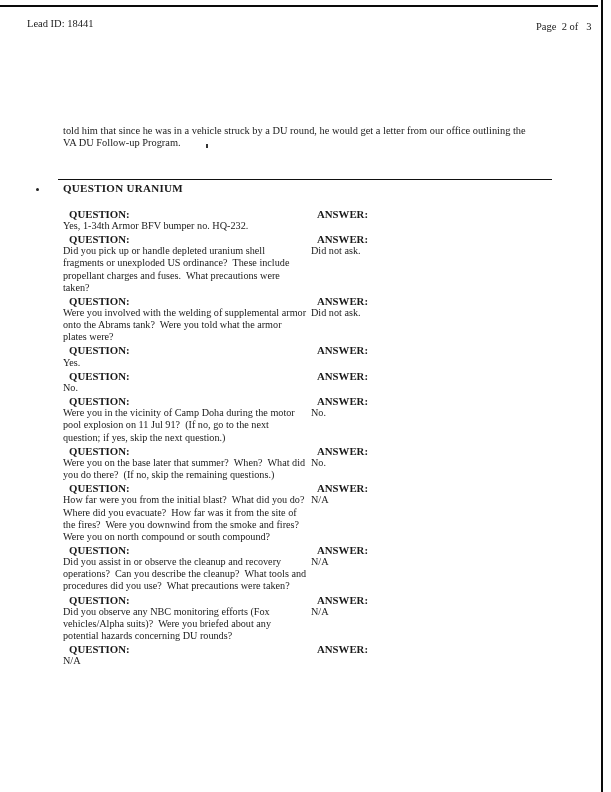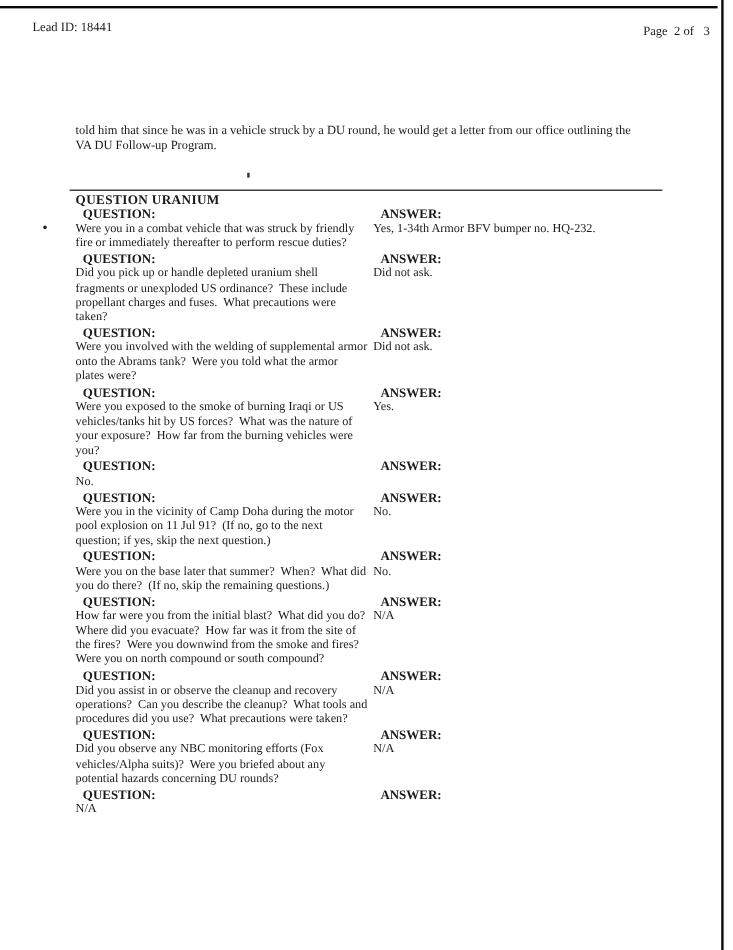--- a/index.html
+++ b/index.html
@@ -15,34 +15,34 @@
   }
   
   .scan-top-line { position: absolute; top: 5px; left: 0; width: 598px; height: 2px; background: #0a0a0a; }
   .scan-right-line { position: absolute; top: 0; left: 601px; width: 2px; height: 792px; background: #0a0a0a; }
   .scan-dot { position: absolute; top: 188px; left: 36px; width: 3px; height: 3px; background: #222; border-radius: 50%; }
   .scan-speck { position: absolute; top: 144px; left: 206px; width: 2px; height: 4px; background: #333; }
 
   .header-lead { position: absolute; top: 18px; left: 27px; font-size: 10.5px; white-space: pre; }
   .header-page { position: absolute; top: 21px; left: 536px; font-size: 10.5px; white-space: pre; }
 
-  .main { position: absolute; top: 104px; left: 63px; width: 490px; }
+  .main { position: absolute; top: 125px; left: 63px; width: 490px; }
 
   .intro { font-size: 10.4px; line-height: 12.3px; white-space: pre; }
 
   .section-rule { border: none; border-top: 1.7px solid #111; margin: 29px 0 0 -5px; width: 494px; }
   .section-title {
     font-weight: bold;
     font-size: 11px;
     letter-spacing: 0.3px;
     line-height: 12.15px;
     margin-top: 2px;
   }
 
-  .qa-list { margin-top: 0; }
+  .qa-list { margin-top: 14px; }
   .qa {
     display: grid;
     grid-template-columns: 248px 1fr;
     font-size: 10.2px;
     line-height: 12.15px;
     margin-bottom: 1px;
   }
   .q-label, .a-label {
     font-weight: bold;
     font-size: 10.8px;
@@ -77,22 +77,20 @@
 VA DU Follow-up Program.</div>
 
     <hr class="section-rule">
     <div class="section-title">QUESTION URANIUM</div>
 
     <div class="qa-list">
 
       <div class="qa">
         <div class="q-label">QUESTION:</div>
         <div class="a-label">ANSWER:</div>
-        <div class="q-text">Were you in a combat vehicle that was struck by friendly
-fire or immediately thereafter to perform rescue duties?</div>
         <div class="a-text">Yes, 1-34th Armor BFV bumper no. HQ-232.</div>
       </div>
 
       <div class="qa">
         <div class="q-label">QUESTION:</div>
         <div class="a-label">ANSWER:</div>
         <div class="q-text">Did you pick up or handle depleted uranium shell
 fragments or unexploded US ordinance?  These include
 propellant charges and fuses.  What precautions were
 taken?</div>
@@ -104,24 +102,20 @@
         <div class="a-label">ANSWER:</div>
         <div class="q-text">Were you involved with the welding of supplemental armor
 onto the Abrams tank?  Were you told what the armor
 plates were?</div>
         <div class="a-text">Did not ask.</div>
       </div>
 
       <div class="qa">
         <div class="q-label">QUESTION:</div>
         <div class="a-label">ANSWER:</div>
-        <div class="q-text">Were you exposed to the smoke of burning Iraqi or US
-vehicles/tanks hit by US forces?  What was the nature of
-your exposure?  How far from the burning vehicles were
-you?</div>
         <div class="a-text">Yes.</div>
       </div>
 
       <div class="qa">
         <div class="q-label">QUESTION:</div>
         <div class="a-label">ANSWER:</div>
         <div class="a-text">No.</div>
       </div>
 
       <div class="qa">

